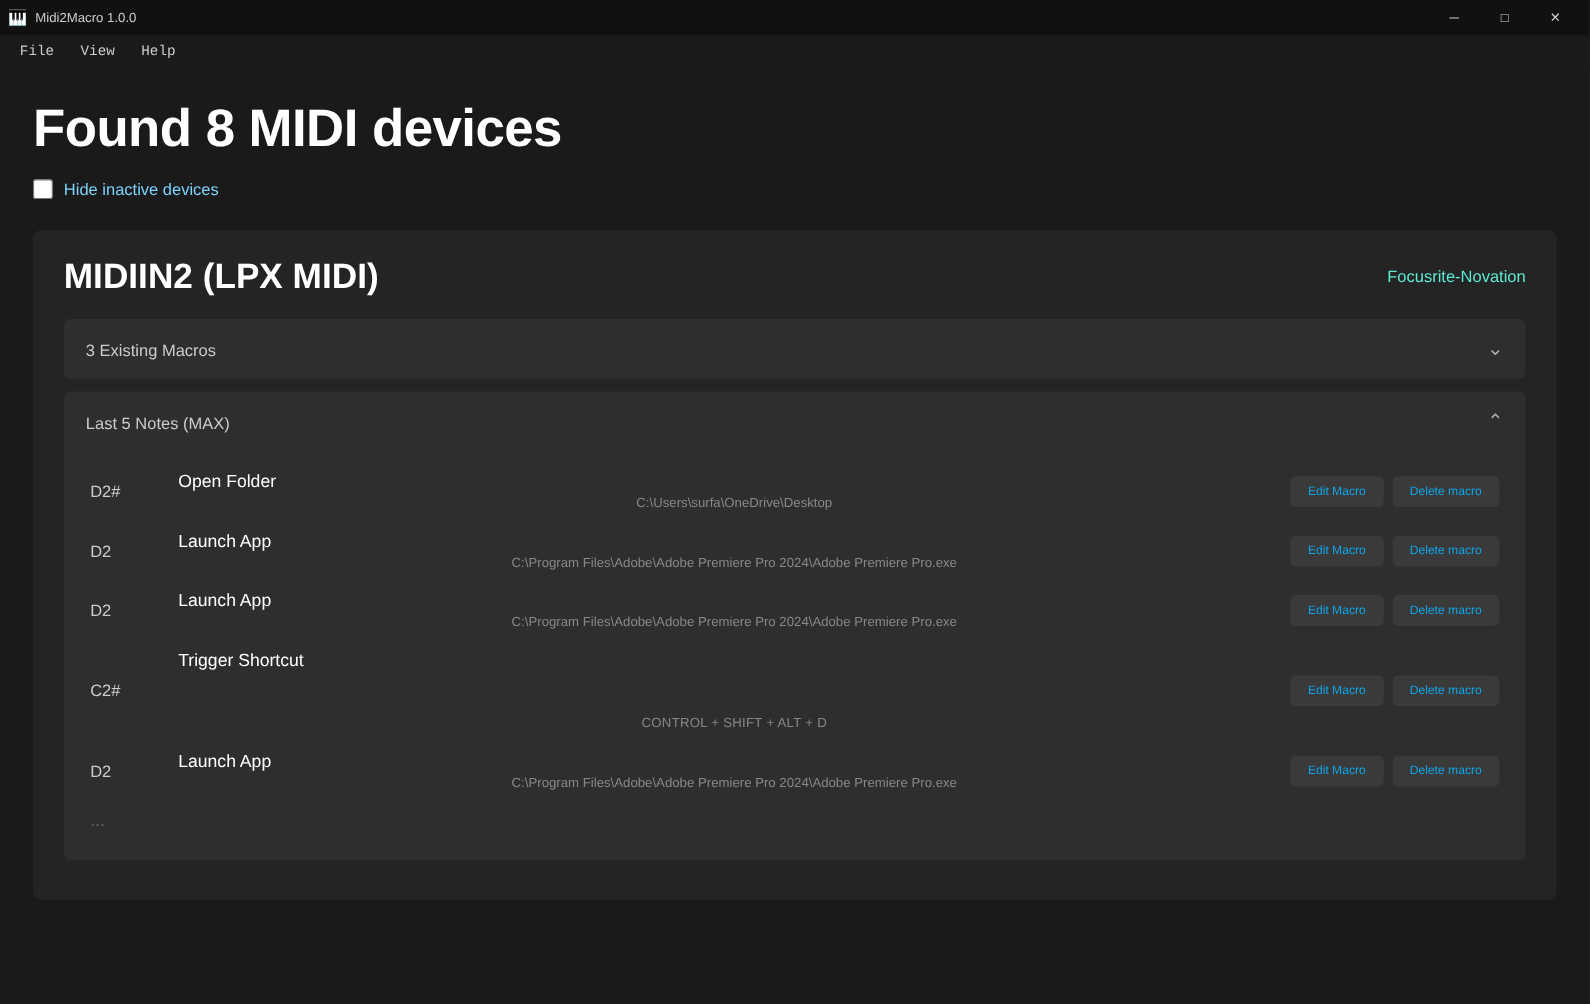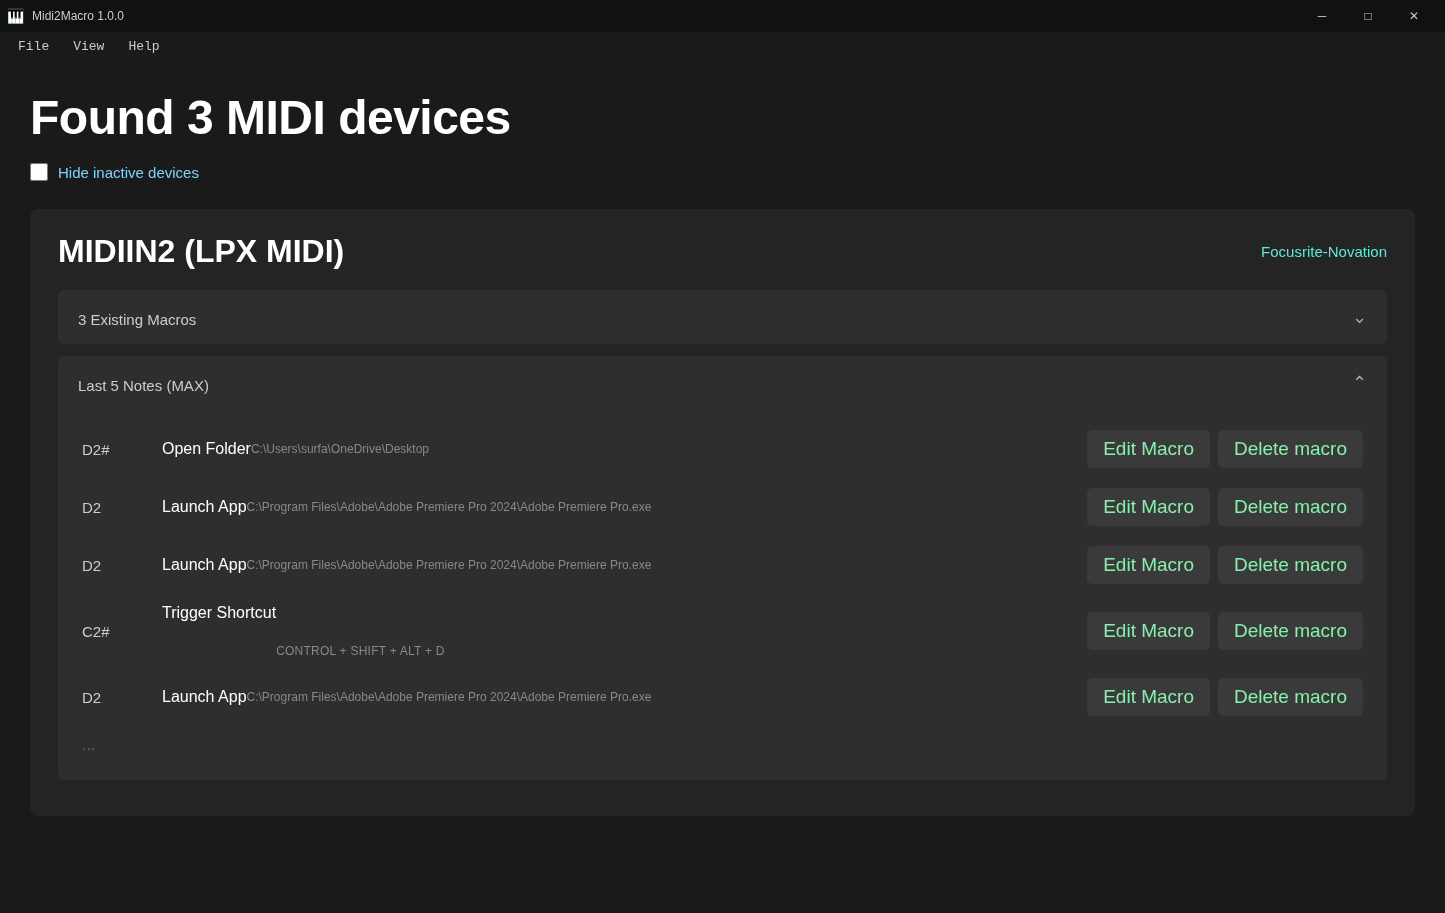--- a/index.html
+++ b/index.html
@@ -188,21 +188,21 @@
       font-size: 15px;
       font-weight: 500;
       color: #cccccc;
       width: 80px;
       flex-shrink: 0;
     }
 
     .note-action-block {
       flex: 1;
       display: flex;
-      flex-direction: row;
+      flex-direction: column;
     }
 
     .note-action-name {
       font-size: 16px;
       color: #ffffff;
       font-weight: 400;
     }
 
     .note-action-detail {
       font-size: 12px;
@@ -221,22 +221,22 @@
 
     .note-buttons {
       display: flex;
       gap: 8px;
       flex-shrink: 0;
     }
 
     .action-btn {
       background-color: #3a3a3a;
       border: none;
-      color: #86efac;
-      font-size: 19px;
+      color: #0ea5e9;
+      font-size: 11px;
       padding: 8px 16px;
       border-radius: 5px;
       cursor: pointer;
       white-space: nowrap;
     }
 
     .ellipsis {
       padding: 10px 8px;
       font-size: 16px;
       color: #666666;
@@ -258,21 +258,21 @@
 </div>
 
 <div class="menu-bar">
   <span class="menu-item">File</span>
   <span class="menu-item">View</span>
   <span class="menu-item">Help</span>
 </div>
 
 <div class="main-content">
 
-  <h1 class="page-title">Found 3 MIDI devices</h1>
+  <h1 class="page-title">Found 8 MIDI devices</h1>
 
   <div class="hide-inactive-row">
     <input type="checkbox" class="hide-inactive-checkbox" style="">
     <label class="hide-inactive-label">Hide inactive devices</label>
   </div>
 
   <div class="device-card">
     <div class="device-header">
       <span class="device-name">MIDIIN2 (LPX MIDI)</span>
       <span class="device-manufacturer">Focusrite-Novation</span>

